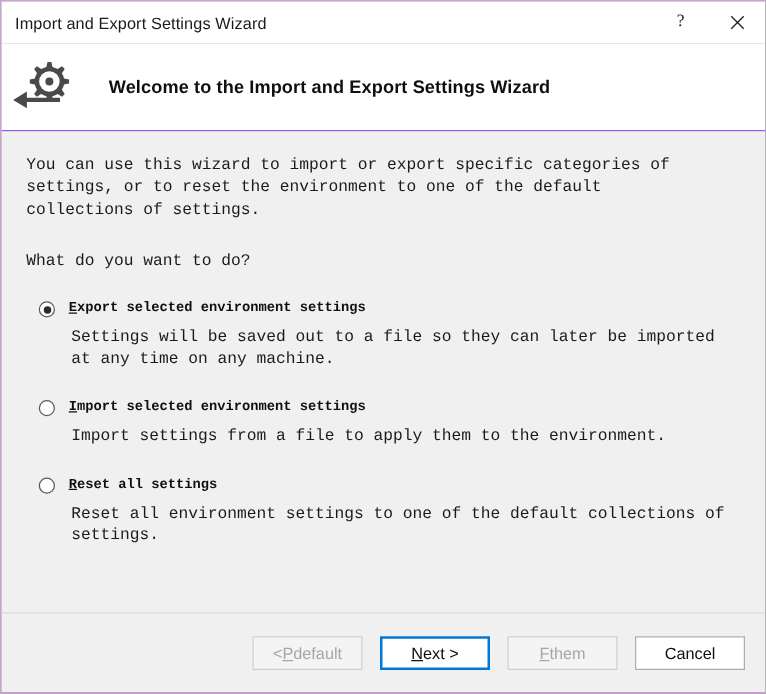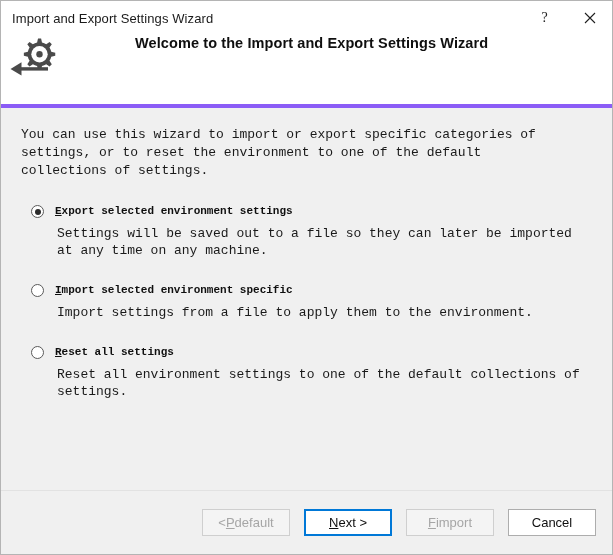--- a/index.html
+++ b/index.html
@@ -67,24 +67,23 @@
     line-height: 1;
   }
   .tb-btn svg { display: block; }
 
   
   .header {
     background: #ffffff;
     height: 69px;
     min-height: 69px;
     display: flex;
-    align-items: flex-start;
-    border-bottom: 4px solid #8b5cf6;
-    position: relative;
-    gap: 48px;
+    align-items: center;
+    border-bottom: 1px solid #8b5cf6;
+    position: relative;
   }
   .header-icon {
     width: 62px;
     min-width: 62px;
     display: flex;
     align-items: center;
     justify-content: center;
     padding-left: 6px;
     box-sizing: border-box;
   }
@@ -253,35 +252,36 @@
         <rect x="10" y="32.2" width="30" height="3.4" fill="#4a4a4a"></rect>
 
         <path d="M2.5 33.9 L13.5 27.2 L13.5 40.6 Z" fill="#4a4a4a"></path>
       </svg>
     </div>
     <div class="header-title">Welcome to the Import and Export Settings Wizard</div>
   </div>
 
   <div class="body">
     <p class="intro">You can use this wizard to import or export specific categories of settings, or to reset the environment to one of the default collections of settings.</p>
+    <p class="question">What do you want to do?</p>
 
     <div class="options">
 
       <div class="option">
         <div class="option-row">
           <span class="radio checked"></span>
           <span class="option-label"><span class="accel">E</span><span>xport selected environment settings</span></span>
         </div>
         <div class="option-desc">Settings will be saved out to a file so they can later be imported at any time on any machine.</div>
       </div>
 
       <div class="option">
         <div class="option-row">
           <span class="radio"></span>
-          <span class="option-label"><span class="accel">I</span><span>mport selected environment specific</span></span>
+          <span class="option-label"><span class="accel">I</span><span>mport selected environment settings</span></span>
         </div>
         <div class="option-desc">Import settings from a file to apply them to the environment.</div>
       </div>
 
       <div class="option">
         <div class="option-row">
           <span class="radio"></span>
           <span class="option-label"><span class="accel">R</span><span>eset all settings</span></span>
         </div>
         <div class="option-desc">Reset all environment settings to one of the default collections of settings.</div>
@@ -295,20 +295,20 @@
         <span>&lt; </span>
         <span class="accel">P</span>
         <span>default</span>
       </button>
     <button class="btn default">
         <span class="accel">N</span>
         <span>ext &gt;</span>
       </button>
     <button class="btn disabled">
         <span class="accel">F</span>
-        <span>import</span>
+        <span>them</span>
       </button>
     <button class="btn">
         <span>Cancel</span>
       </button>
   </div>
 
 </div>
 
 </body></html>

